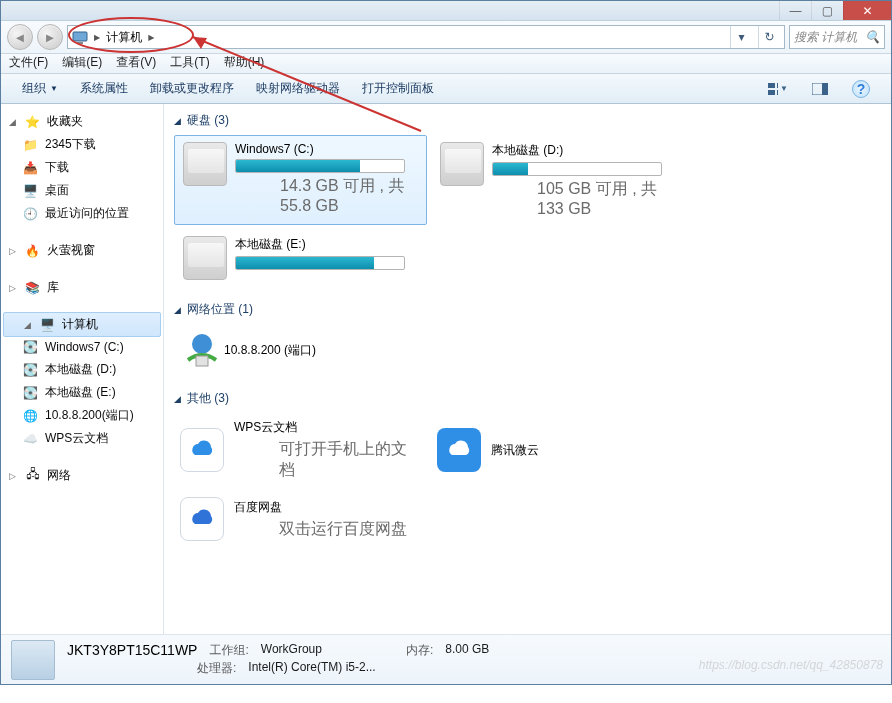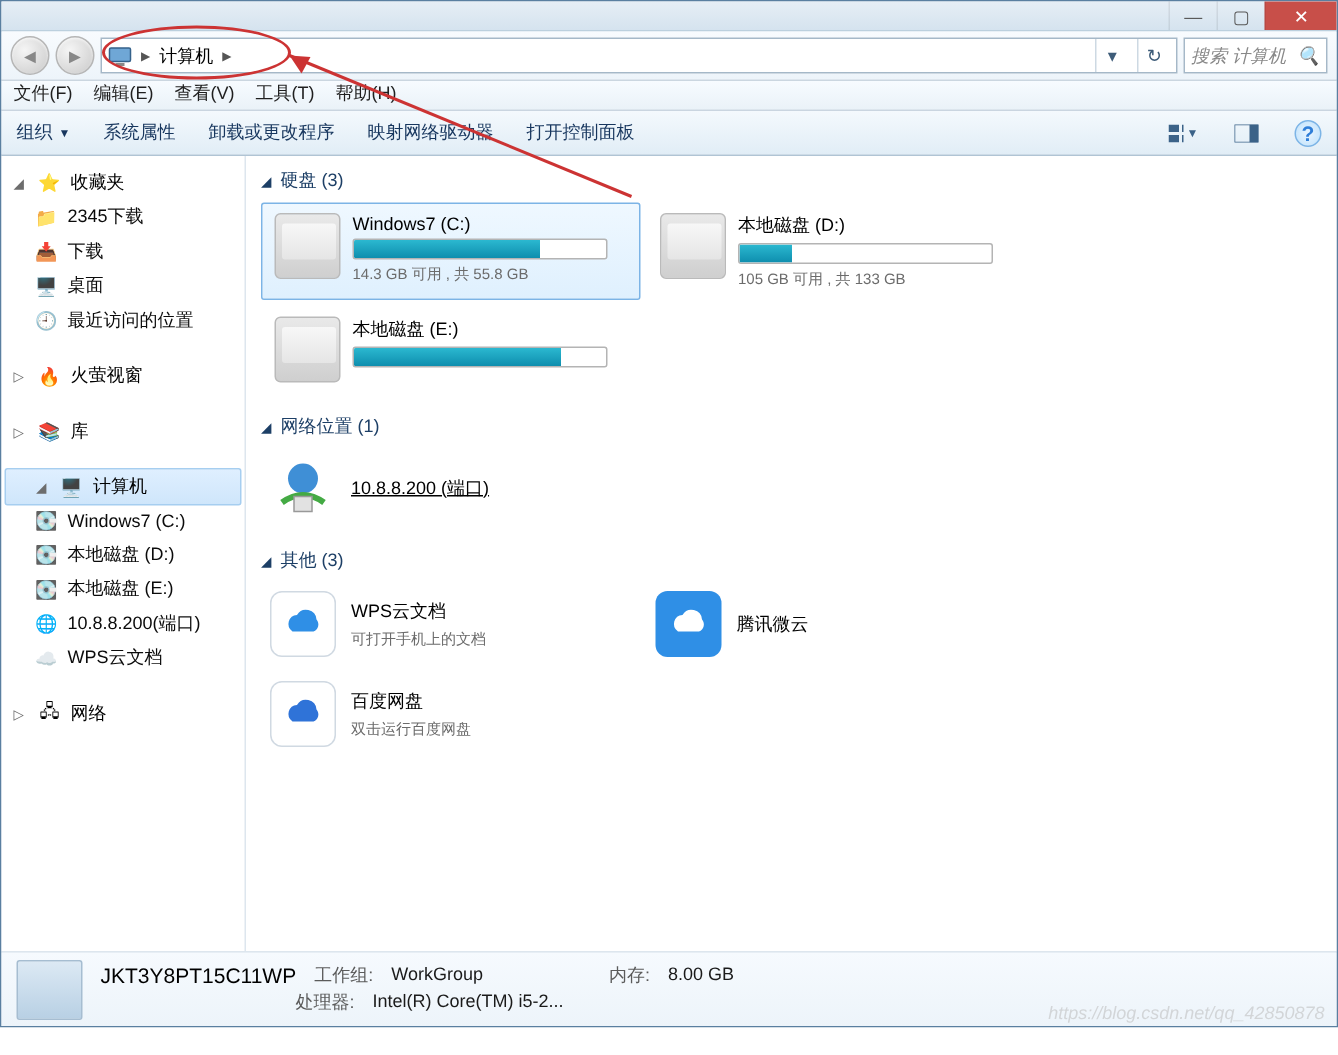--- a/index.html
+++ b/index.html
@@ -22,21 +22,21 @@
 
 
 .annot-ellipse { position:absolute; left:67px; top:16px; width:126px; height:36px; border:2px solid #c33; border-radius:50%; pointer-events:none; z-index:50; }
 .annot-arrow { position:absolute; left:180px; top:30px; pointer-events:none; z-index:49; }
 
 
 .menubar { height:20px; background:linear-gradient(#f7fbff,#eaf2f8); border-bottom:1px solid #cad5e0; display:flex; align-items:flex-start; padding:0 8px; gap:14px; color:#1f1f1f; }
 .menubar .mitem { cursor:default; }
 
 
-.tool { height:30px; background:linear-gradient(#f4f9fd,#e1edf6); border-bottom:1px solid #b0c4d4; display:flex; align-items:center; padding:0 10px; gap:22px; color:#17365e; }
+.tool { height:30px; background:linear-gradient(#f4f9fd,#e1edf6); border-bottom:1px solid #b0c4d4; display:flex; align-items:center; padding:0 21px; gap:22px; color:#17365e; }
 .tool .titem { display:flex; align-items:center; gap:4px; }
 .tool .spacer { flex:1; }
 .tool .ticon { width:20px; height:18px; display:flex; align-items:center; justify-content:center; color:#3b6288; }
 
 
 .bodyrow { flex:1; display:flex; min-height:0; background:#fff; }
 .side { width:163px; border-right:1px solid #dde6ee; overflow-y:auto; padding:6px 0; }
 .sgroup { margin-bottom:14px; }
 .sitem { display:flex; align-items:center; gap:6px; padding:3px 6px 3px 22px; color:#0b0b0b; white-space:nowrap; }
 .sitem.head { padding-left:8px; font-weight:400; color:#000; }
@@ -50,39 +50,39 @@
 .sect-h .tri { font-size:9px; }
 .drives { display:flex; flex-wrap:wrap; gap:4px; }
 .drive { width:253px; padding:6px 6px 6px 8px; display:flex; gap:8px; border:1px solid transparent; border-radius:2px; }
 .drive.sel { border:1px solid #7cb4e6; background:linear-gradient(#eff8ff,#dff0fe); }
 .dicon { width:44px; height:44px; flex:0 0 44px; background:linear-gradient(#e9e9e9,#cfcfcf); border:1px solid #bababa; border-radius:4px; position:relative; }
 .dicon::after { content:""; position:absolute; left:4px; top:6px; width:36px; height:24px; background:linear-gradient(#f7f7f7,#e5e5e5); border-radius:2px; }
 .dinfo { display:flex; flex-direction:column; gap:3px; flex:1; }
 .dname { color:#000; }
 .bar { height:14px; width:170px; border:1px solid #b4b4b4; background:#fff; border-radius:2px; overflow:hidden; }
 .barf { height:100%; background:linear-gradient(#2bb8d0,#0e8eae); }
-.dstat { color:#6b6b6b; font-size:10px; }
-
-.netloc { display:flex; gap:10px; align-items:center; padding:4px 6px;text-decoration:underline; }
+.dstat { color:#6b6b6b; font-size:16px;margin-left:45px; }
+
+.netloc { display:flex; align-items:center; padding:4px 6px; }
 .nlicon { width:44px; height:44px; flex:0 0 44px; display:flex; align-items:center; justify-content:center; }
 .others { display:flex; flex-wrap:wrap; gap:4px; }
 .other { width:253px; padding:6px; display:flex; gap:10px; align-items:center; }
 .oicon { width:44px; height:44px; flex:0 0 44px; border-radius:8px; display:flex; align-items:center; justify-content:center; }
 
 
 .details { height:50px; border-top:1px solid #dde6ee; background:linear-gradient(#f6fafe,#edf4fa); display:flex; align-items:center; padding:4px 10px; gap:12px; }
 .dthumb { width:44px; height:40px; background:linear-gradient(#dce9f4,#b8d0e4); border:1px solid #a6bdd1; border-radius:2px; }
 .dlines { display:flex; flex-direction:column; gap:1px; }
 .dlines .row { display:flex; gap:12px; }
 .dlbl { color:#5b5b5b; }
 .dval { color:#1a1a1a; }
 .dstrong { font-size:14px; color:#000; }
 
 
-.wm { position:absolute; right:8px; bottom:2px; color:#bcbcbc; font-size:12px; font-style:italic; opacity:.55; pointer-events:none; }
+.wm { position:absolute; right:8px; bottom:12px; color:#bcbcbc; font-size:12px; font-style:italic; opacity:.55; pointer-events:none; }
 
 
 svg { display:block; }
 </style>
 </head>
 <body>
 
 <div class="window">
 
   <div class="annot-ellipse"></div>

